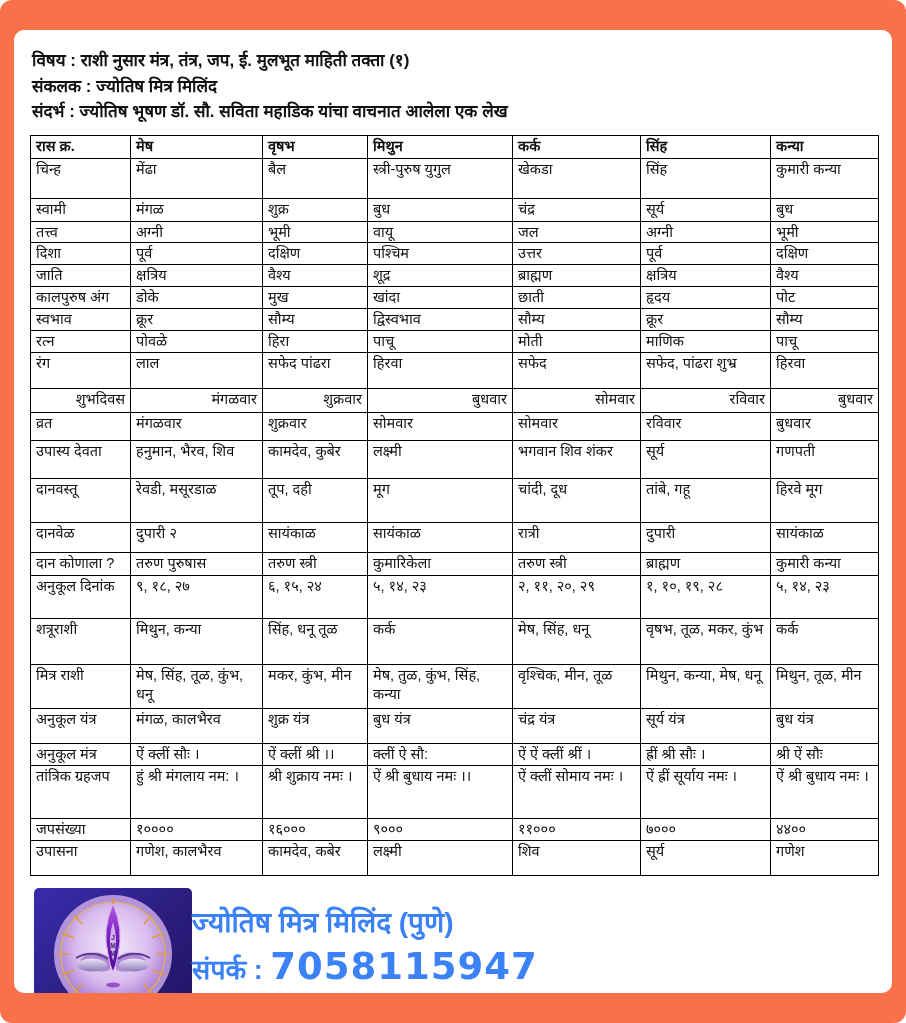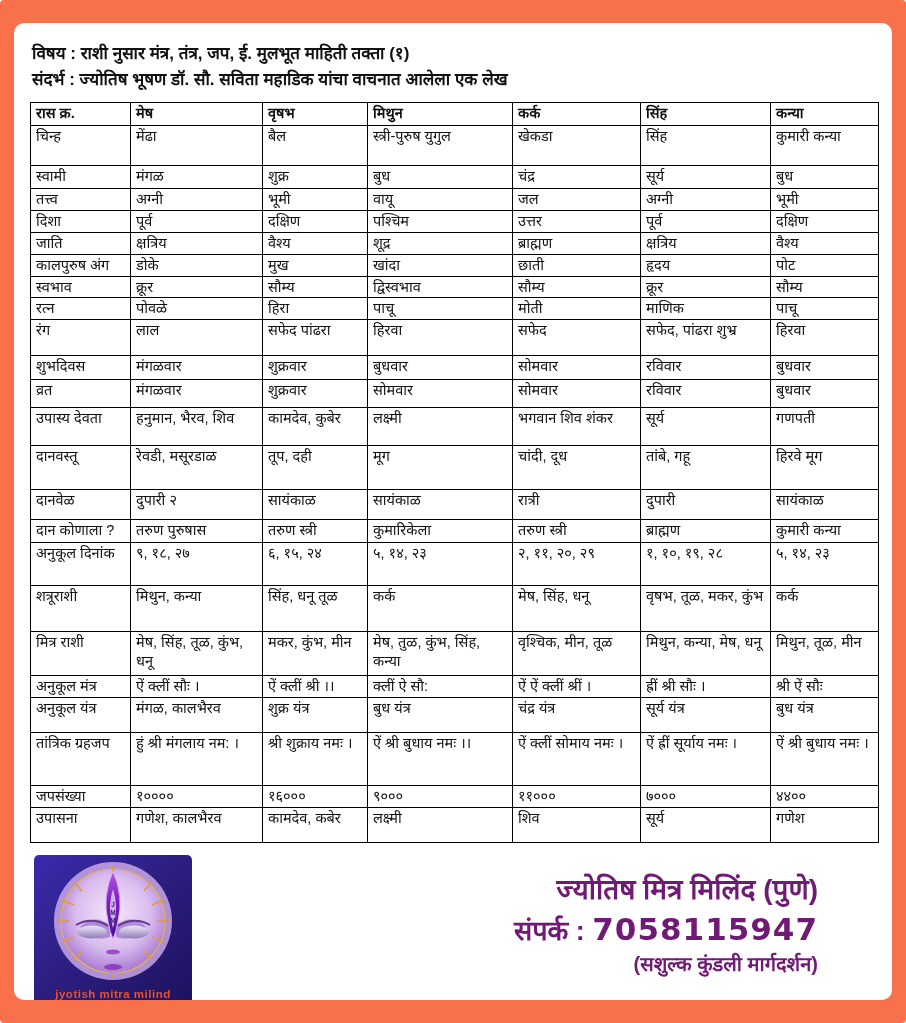--- a/index.html
+++ b/index.html
@@ -1,38 +1,39 @@
 <!DOCTYPE html>
 <html><head>
 <meta charset="utf-8">
 <style>
   html,body{margin:0;padding:0;background:#fff;font-family:"Liberation Sans","DejaVu Sans",sans-serif;}
-  .page{position:relative;width:906px;height:1023px;box-sizing:border-box;background:#F9714A;border-radius:4px;padding:23px 14px;}
+  .page{position:relative;width:906px;height:1023px;box-sizing:border-box;background:#F9714A;border-radius:12px;padding:30px 14px;}
   .inner{width:100%;height:100%;box-sizing:border-box;background:#ffffff;border-radius:10px;padding:10px 14px;overflow:hidden;}
   .doc-header{margin:8px 0 10px 4px;color:#111;font-size:17px;line-height:1.5;font-weight:600;}
   .doc-header div{white-space:nowrap;}
   table.info{border-collapse:collapse;table-layout:fixed;width:848px;margin-left:2px;}
   table.info td{border:1px solid #000;padding:1px 5px 1px 5px;vertical-align:top;font-size:14.5px;line-height:1.3;color:#111;word-wrap:break-word;}
   tr.hdr td{font-weight:600;}
   .footer{display:flex;align-items:flex-start;margin-top:12px;}
   .logo-wrap{flex:0 0 auto;margin-left:6px;}
-  .footer-text{flex:1 1 auto;text-align:right;color:#701a75;font-weight:700;padding-top:16px;padding-right:60px;}
+  .footer-text{flex:1 1 auto;text-align:left;color:#3b82f6;font-weight:700;padding-top:16px;padding-right:60px;}
   .footer-line1{font-size:28px;line-height:1.35;}
   .footer-line2{font-size:27px;line-height:1.35;}
-  .footer-line2 .phone{font-size:31px;font-weight:800;letter-spacing:1px;font-family:"DejaVu Sans",sans-serif;}
+  .footer-line2 .phone{font-size:37px;font-weight:800;letter-spacing:1px;font-family:"DejaVu Sans",sans-serif;}
   .footer-line3{font-size:20px;line-height:1.35;}
 </style>
 </head>
 <body>
 
 <div class="page">
   <div class="inner">
 
     <div class="doc-header">
       <div>विषय : राशी नुसार मंत्र, तंत्र, जप, ई. मुलभूत माहिती तक्ता (१)</div>
+      <div>संकलक : ज्योतिष मित्र मिलिंद</div>
       <div>संदर्भ : ज्योतिष भूषण डॉ. सौ. सविता महाडिक यांचा वाचनात आलेला एक लेख</div>
     </div>
 
     <table class="info">
       <colgroup>
         <col style="width:100px">
           <col style="width:132px">
           <col style="width:105px">
         <col style="width:145px">
           <col style="width:128px">
@@ -123,21 +124,21 @@
           </tr>
           <tr style="height: 36px; margin-left: 36px;">
             <td>रंग</td>
             <td>लाल</td>
             <td>सफेद पांढरा</td>
             <td>हिरवा</td>
             <td>सफेद</td>
             <td>सफेद, पांढरा शुभ्र</td>
             <td>हिरवा</td>
           </tr>
-          <tr style="height: 24px;">
+          <tr style="height: 24px; text-align: right;">
             <td>शुभदिवस</td>
             <td>मंगळवार</td>
             <td>शुक्रवार</td>
             <td>बुधवार</td>
             <td>सोमवार</td>
             <td>रविवार</td>
             <td>बुधवार</td>
           </tr>
           <tr style="height: 28px;">
             <td>व्रत</td>
@@ -204,37 +205,37 @@
           </tr>
           <tr style="height: 44px;">
             <td>मित्र राशी</td>
             <td>मेष, सिंह, तूळ, कुंभ, धनू</td>
             <td>मकर, कुंभ, मीन</td>
             <td>मेष, तुळ, कुंभ, सिंह, कन्या</td>
             <td>वृश्चिक, मीन, तूळ</td>
             <td>मिथुन, कन्या, मेष, धनू</td>
             <td>मिथुन, तूळ, मीन</td>
           </tr>
+          <tr style="height: 35px;">
+            <td>अनुकूल यंत्र</td>
+            <td>मंगळ, कालभैरव</td>
+            <td>शुक्र यंत्र</td>
+            <td>बुध यंत्र</td>
+            <td>चंद्र यंत्र</td>
+            <td>सूर्य यंत्र</td>
+            <td>बुध यंत्र</td>
+          </tr>
           <tr style="height: 22px;">
             <td>अनुकूल मंत्र</td>
             <td>ऐं क्लीं सौः ।</td>
             <td>ऐं क्लीं श्री ।।</td>
             <td>क्लीं ऐ सौ:</td>
             <td>ऐं ऐं क्लीं श्रीं ।</td>
             <td>ह्रीं श्री सौः ।</td>
             <td>श्री ऐं सौः</td>
-          </tr>
-          <tr style="height: 35px;">
-            <td>अनुकूल यंत्र</td>
-            <td>मंगळ, कालभैरव</td>
-            <td>शुक्र यंत्र</td>
-            <td>बुध यंत्र</td>
-            <td>चंद्र यंत्र</td>
-            <td>सूर्य यंत्र</td>
-            <td>बुध यंत्र</td>
           </tr>
           <tr style="height: 53px;">
             <td>तांत्रिक ग्रहजप</td>
             <td>हुं श्री मंगलाय नम: ।</td>
             <td>श्री शुक्राय नमः ।</td>
             <td>ऐं श्री बुधाय नमः ।।</td>
             <td>ऐं क्लीं सोमाय नमः ।</td>
             <td>ऐं ह्रीं सूर्याय नमः ।</td>
             <td>ऐं श्री बुधाय नमः ।</td>
           </tr>

